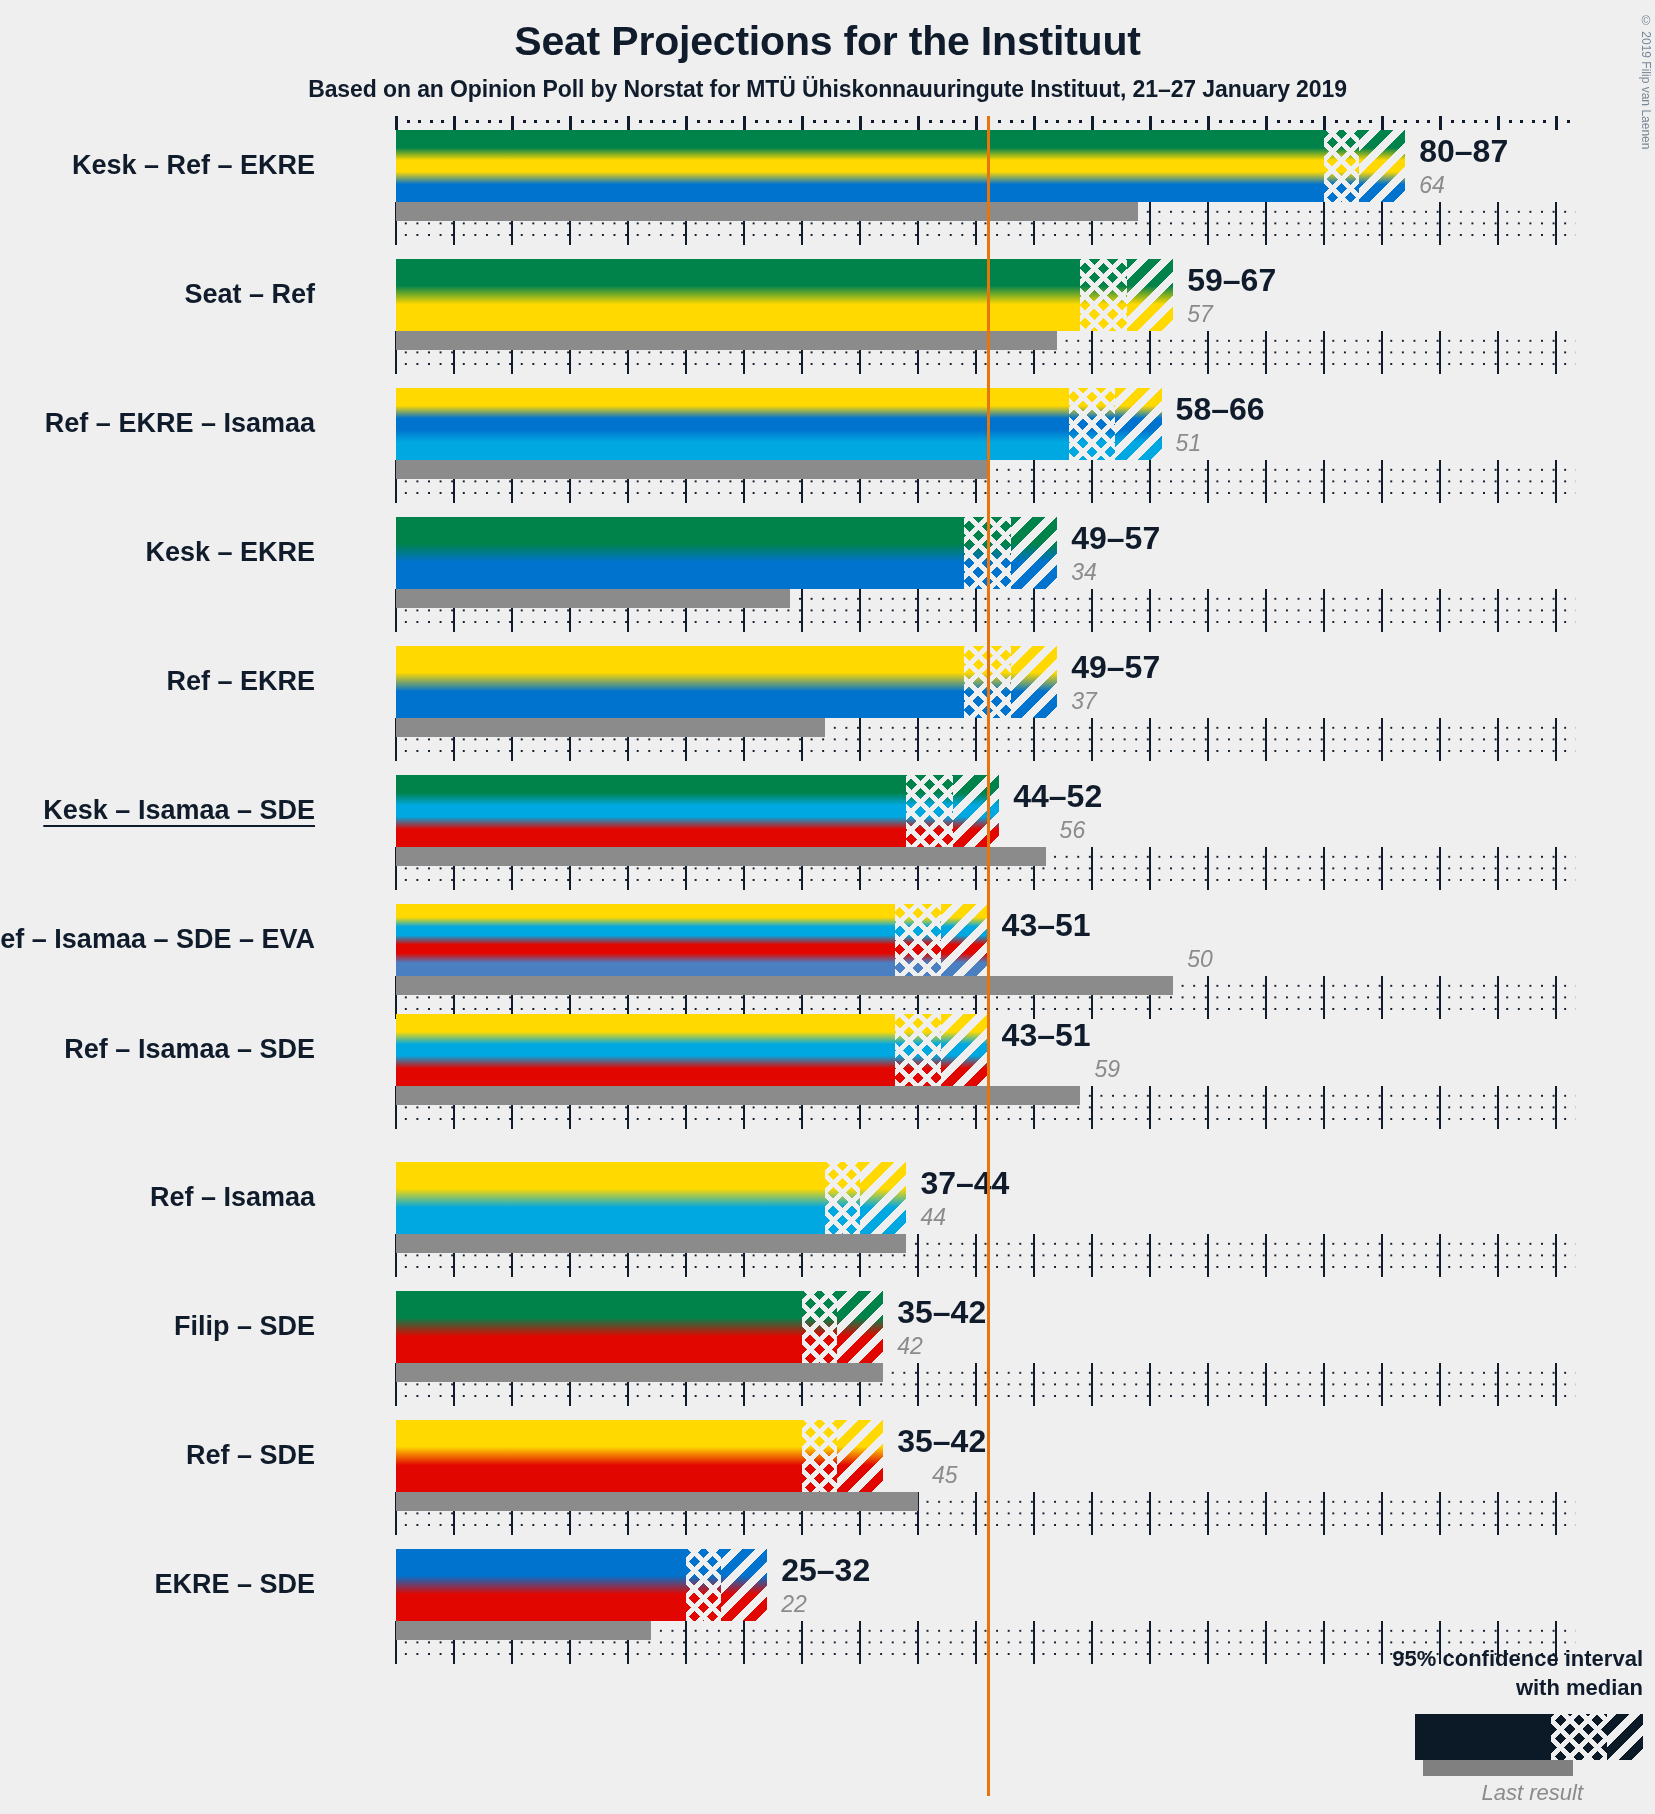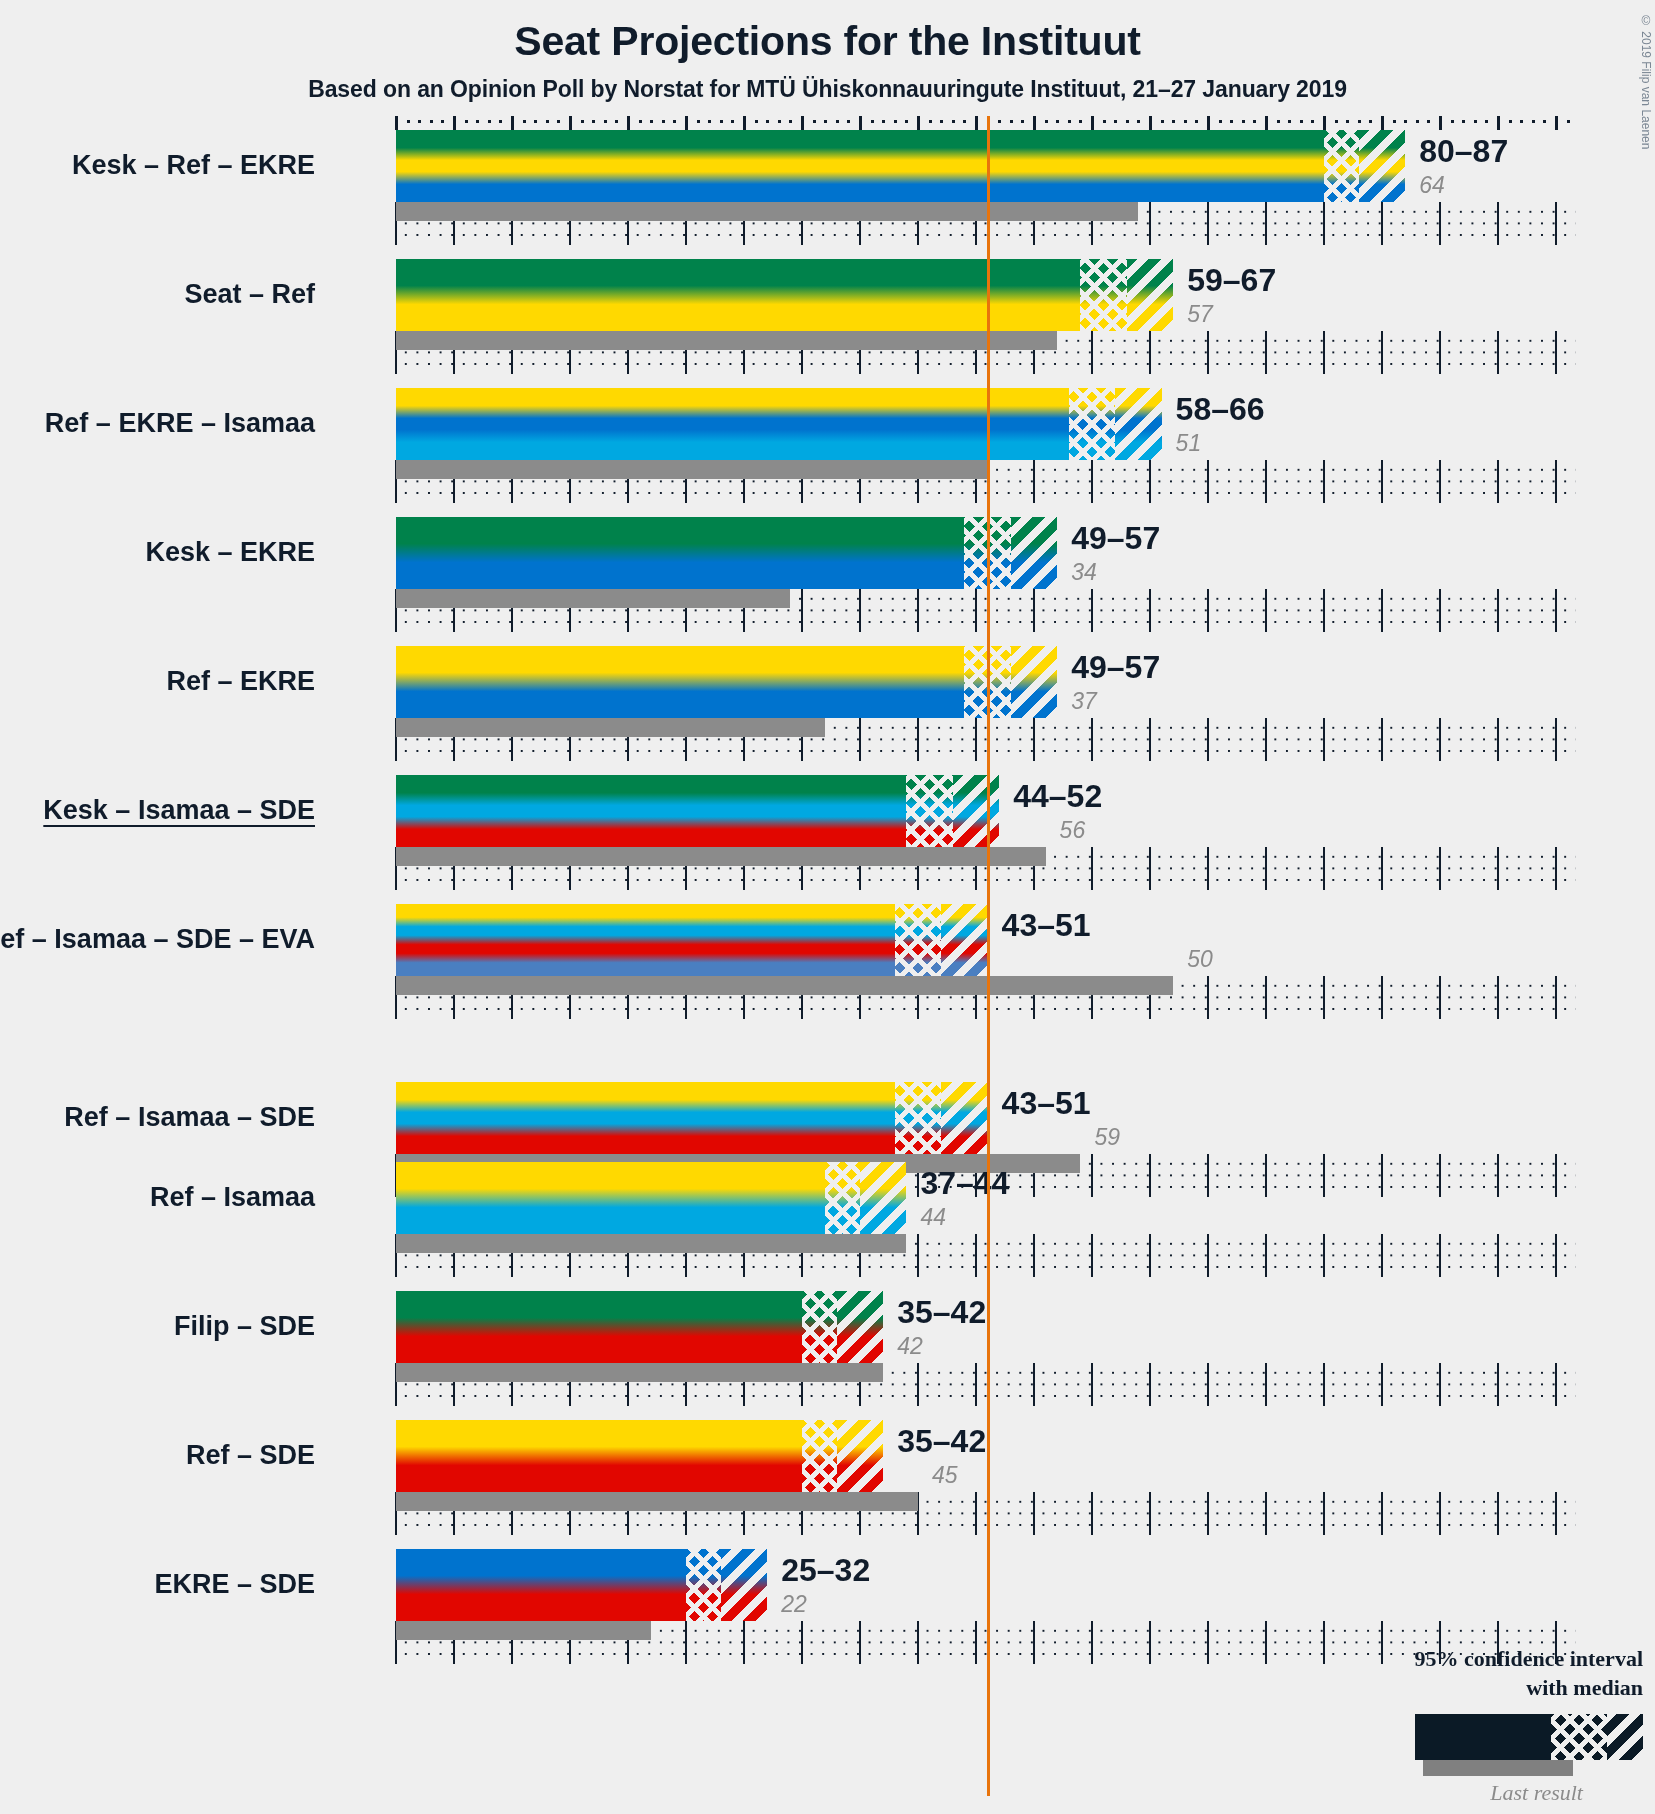--- a/index.html
+++ b/index.html
@@ -79,21 +79,21 @@
     position:absolute;top:56px;white-space:nowrap;
     font-size:23px;font-style:italic;color:#8b8b8b;
   }
 
   
   #majority{
     position:absolute;left:0;top:0;width:3px;height:1680px;background:#e8740c;
   }
 
   
-  #legend{position:absolute;right:12px;bottom:8px;width:320px;text-align:right;font-family:Liberation Serif, serif;}
+  #legend{position:absolute;right:12px;bottom:8px;width:320px;text-align:right;}
   #legend-title{font-size:22px;font-weight:bold;line-height:29px;}
   #legend-bar{
     position:relative;margin-top:12px;margin-left:92px;width:228px;height:46px;
     background:#0b1a26;box-sizing:border-box;
   }
   #legend-bar .hatch-cross,#legend-bar .hatch-diag{height:46px;}
   #legend-last{margin-left:100px;width:150px;height:16px;background:#808080;}
   #legend-lastlabel{font-size:22px;font-style:italic;color:#8b8b8b;margin-top:4px;margin-right:60px;}
 </style>
 </head>
@@ -433,21 +433,21 @@
         <div class="lastbar" style="width: 777.2px;"></div>
         <div class="bar" style="width: 591.6px;">
           <div class="bar-fill" style="background: linear-gradient(rgb(255, 217, 0) 0%, rgb(255, 217, 0) 18.5%, rgb(0, 168, 225) 31.5%, rgb(0, 168, 225) 43.5%, rgb(225, 6, 0) 56.5%, rgb(225, 6, 0) 68.5%, rgb(74, 127, 193) 81.5%, rgb(74, 127, 193) 100%);"></div>
           <div class="hatch-cross" style="left: 498.8px; width: 46.4px;"></div>
           <div class="hatch-diag" style="left: 545.2px; width: 46.4px;"></div>
         </div>
         <div class="rowlabel">Ref – Isamaa – SDE – EVA</div>
         <div class="ci" style="left: 605.6px;">43–51</div>
         <div class="last" style="left: 791.2px;">50</div>
       </div>
-      <div class="row" style="top: 952px; width: 1180px;">
+      <div class="row" style="top: 884px; width: 1180px;">
         <div class="gridband"></div>
         <div class="gridline" style="left: -1px;"></div>
         <div class="gridline" style="left: 57px;"></div>
         <div class="gridline" style="left: 115px;"></div>
         <div class="gridline" style="left: 173px;"></div>
         <div class="gridline" style="left: 231px;"></div>
         <div class="gridline" style="left: 289px;"></div>
         <div class="gridline" style="left: 347px;"></div>
         <div class="gridline" style="left: 405px;"></div>
         <div class="gridline" style="left: 463px;"></div>

